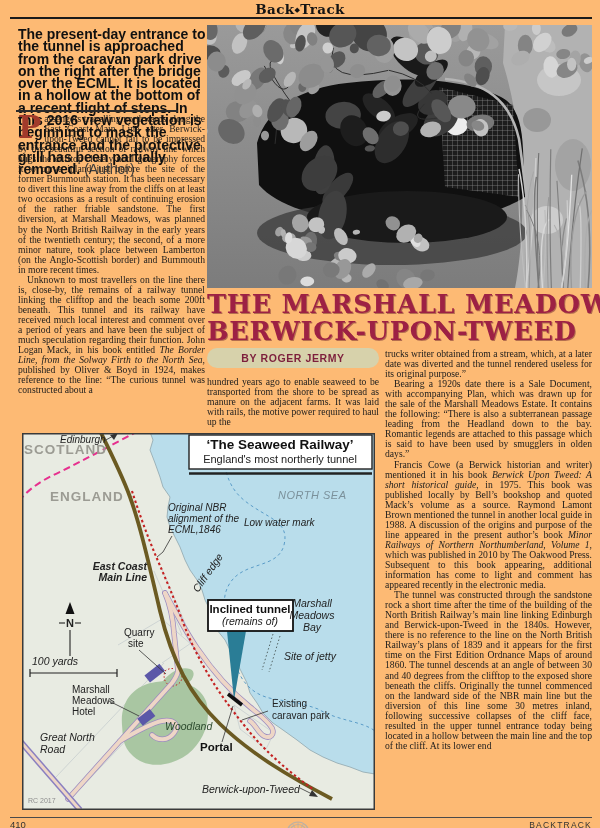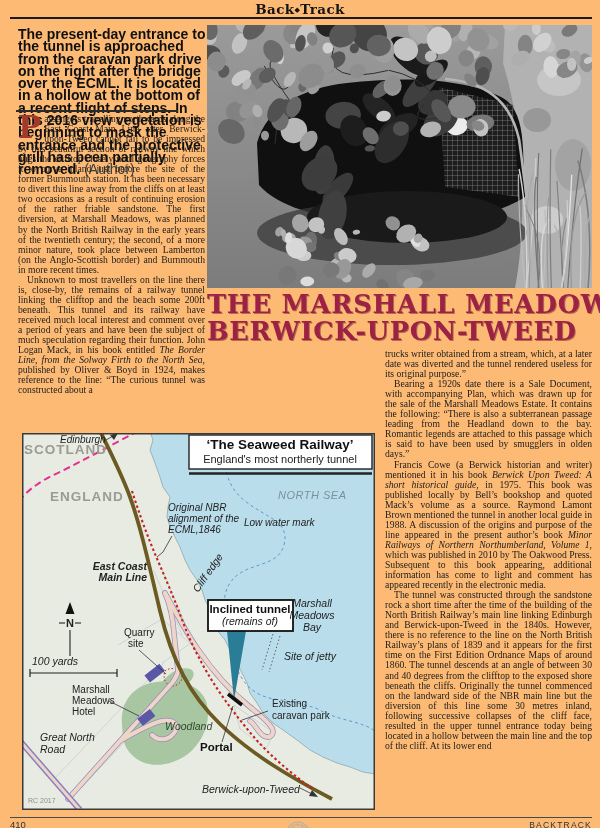--- a/index.html
+++ b/index.html
@@ -291,24 +291,28 @@
           <path d="M341.12842750549316,263 q-2.1945419311523438,-71.9315242767334 0.731623649597168,-90.97735643386841" stroke="rgb(152,152,152)" stroke-width="1.031276321411133" fill="none"></path>
           <path d="M322.2003116607666,263 q2.710477828979492,-80.67548990249634 -4.375692129135132,-82.8736275434494" stroke="rgb(149,149,149)" stroke-width="1.0131651878356935" fill="none"></path>
         </g>
     </svg>
   </div>
 
   <div class="headline">
     <div>THE MARSHALL MEADOWS</div>
     <div>BERWICK-UPON-TWEED</div>
   </div>
+  <div class="byline">BY ROGER JERMY</div>
 
   <div class="col col-left">
       <p class="para"><span class="dropcap">P</span><span>assengers travelling northwards along the East Coast Main Line after Berwick-upon-Tweed cannot fail to be impressed by this beautiful section of railway line which hugs the clifftop closely until geography forces it to curve inland just before the site of the former Burnmouth station. It has been necessary to divert this line away from the cliffs on at least two occasions as a result of continuing erosion of the rather friable sandstone. The first diversion, at Marshall Meadows, was planned by the North British Railway in the early years of the twentieth century; the second, of a more minor nature, took place between Lamberton (on the Anglo-Scottish border) and Burnmouth in more recent times.</span></p>
       <p class="para ind"><span>Unknown to most travellers on the line there is, close-by, the remains of a railway tunnel linking the clifftop and the beach some 200ft beneath. This tunnel and its railway have received much local interest and comment over a period of years and have been the subject of much speculation regarding their function. John Logan Mack, in his book entitled </span><span class="it">The Border Line, from the Solway Firth to the North Sea</span><span>, published by Oliver &amp; Boyd in 1924, makes reference to the line: “The curious tunnel was constructed about a</span></p>
+    </div>
+  <div class="col col-mid">
+      <p class="para"><span>hundred years ago to enable seaweed to be transported from the shore to be spread as manure on the adjacent farms. It was laid with rails, the motive power required to haul up the</span></p>
     </div>
   <div class="col col-right">
       <p class="para"><span>trucks writer obtained from a stream, which, at a later date was diverted and the tunnel rendered useless for its original purpose.”</span></p>
       <p class="para ind"><span>Bearing a 1920s date there is a Sale Document, with accompanying Plan, which was drawn up for the sale of the Marshall Meadows Estate. It contains the following: “There is also a subterranean passage leading from the Headland down to the bay. Romantic legends are attached to this passage which is said to have been used by smugglers in olden days.”</span></p>
       <p class="para ind"><span>Francis Cowe (a Berwick historian and writer) mentioned it in his book </span><span class="it">Berwick Upon Tweed: A short historical guide</span><span>, in 1975. This book was published locally by Bell’s bookshop and quoted Mack’s volume as a source. Raymond Lamont Brown mentioned the tunnel in another local guide in 1988. A discussion of the origins and purpose of the line appeared in the present author’s book </span><span class="it">Minor Railways of Northern Northumberland, Volume 1</span><span>, which was published in 2010 by The Oakwood Press. Subsequent to this book appearing, additional information has come to light and comment has appeared recently in the electronic media.</span></p>
       <p class="para ind"><span>The tunnel was constructed through the sandstone rock a short time after the time of the building of the North British Railway’s main line linking Edinburgh and Berwick-upon-Tweed in the 1840s. However, there is no reference to the line on the North British Railway’s plans of 1839 and it appears for the first time on the First Edition Ordnance Maps of around 1860. The tunnel descends at an angle of between 30 and 40 degrees from the clifftop to the exposed shore beneath the cliffs. Originally the tunnel commenced on the landward side of the NBR main line but the diversion of this line some 30 metres inland, following successive collapses of the cliff face, resulted in the upper tunnel entrance today being located in a hollow between the main line and the top of the cliff. At its lower end</span></p>
     </div>
 
   <div class="map">
     <svg width="353" height="377" viewBox="0 0 353 377">

